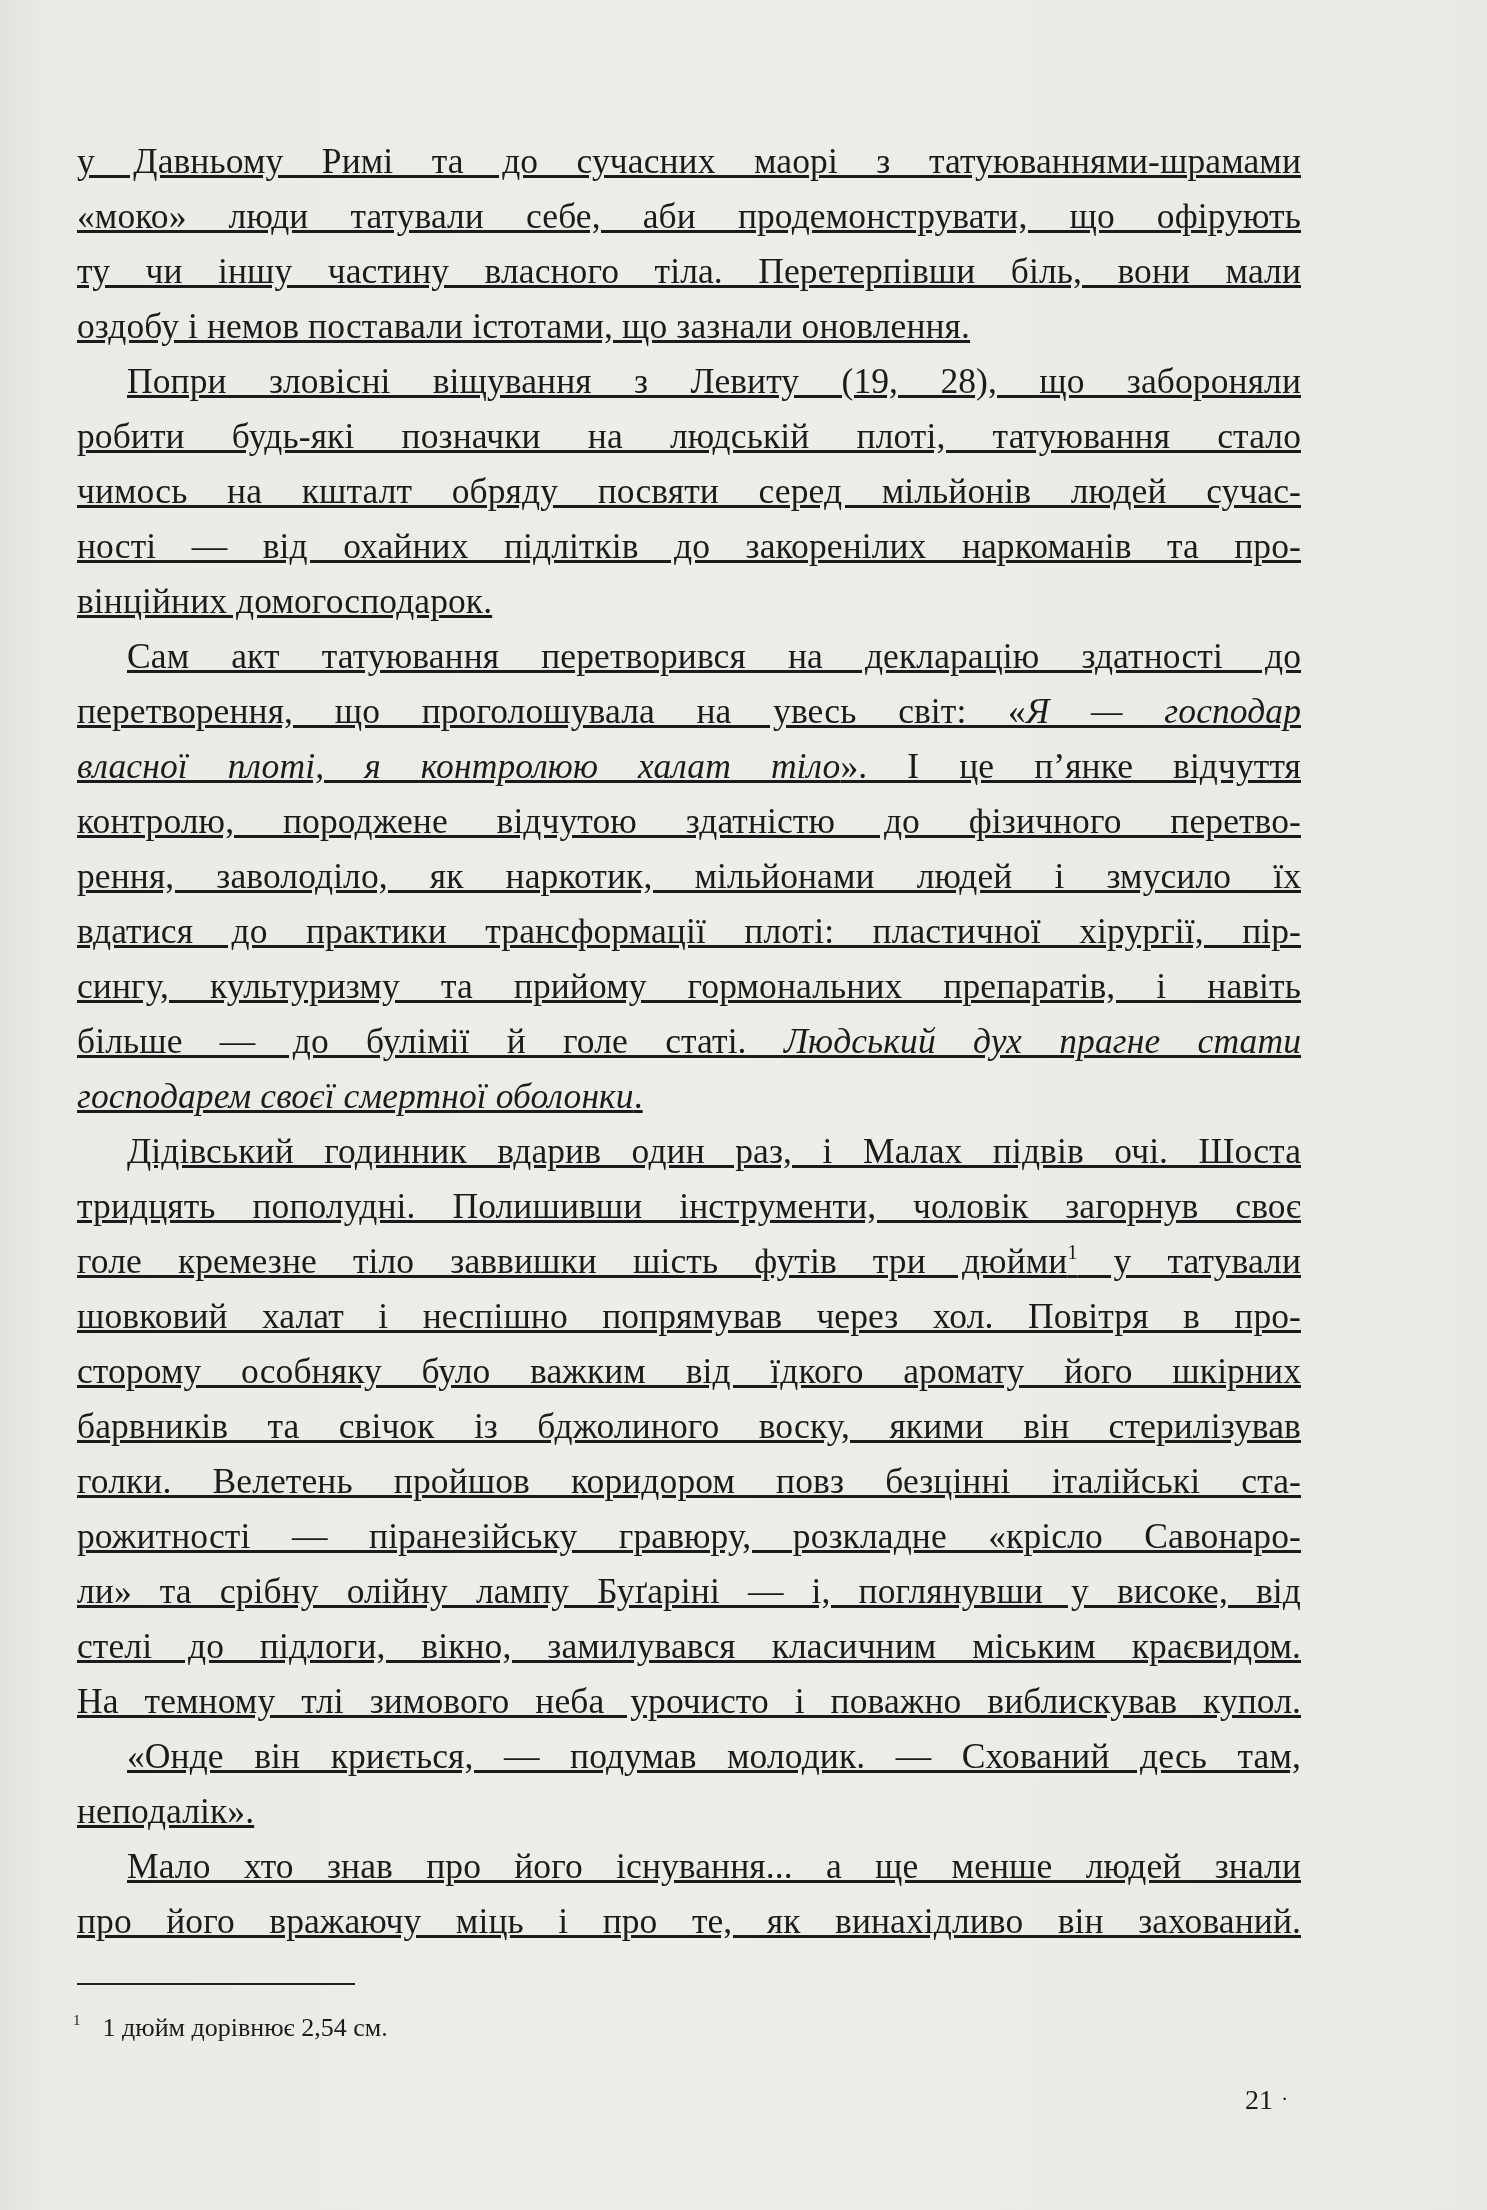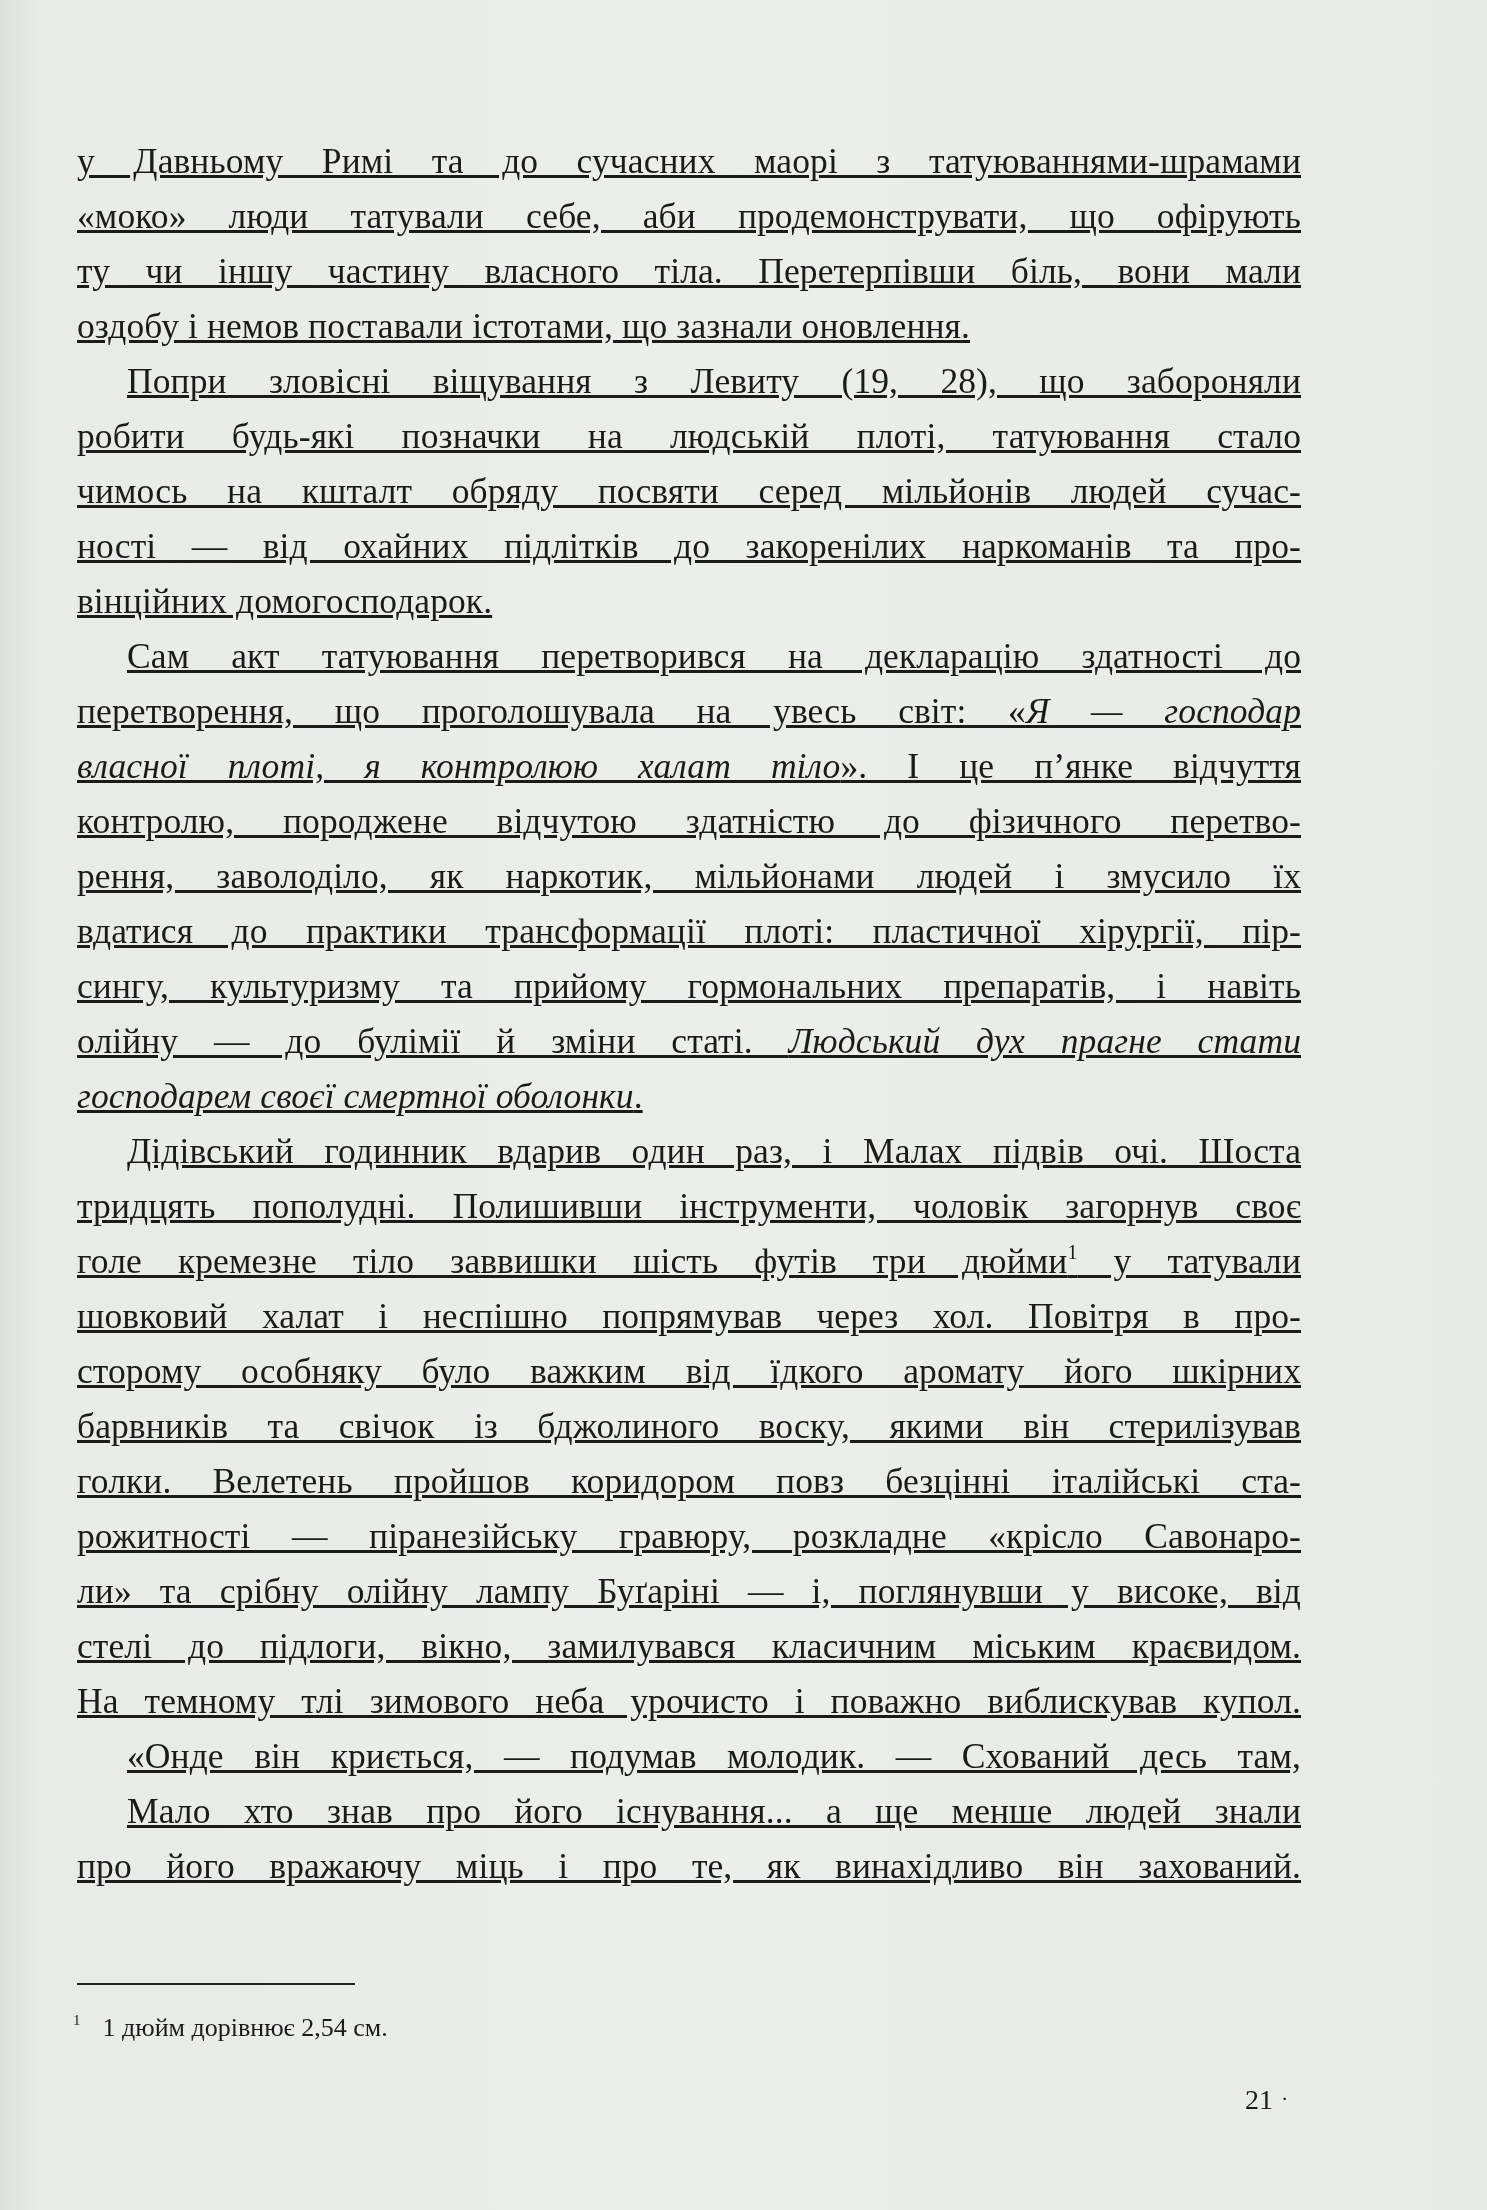--- a/index.html
+++ b/index.html
@@ -94,34 +94,35 @@
     <div class="line"><span class="">чимось на кшталт обряду посвяти серед мільйонів людей сучас-</span></div>
     <div class="line"><span class="">ності — від охайних підлітків до закоренілих наркоманів та про-</span></div>
     <div class="line last"><span class="">вінційних домогосподарок.</span></div>
     <div class="line indent"><span class="">Сам акт татуювання перетворився на декларацію здатності до</span></div>
     <div class="line"><span class="">перетворення, що проголошувала на увесь світ: «</span><span class="it">Я — господар</span></div>
     <div class="line"><span class="it">власної плоті, я контролюю халат тіло</span><span class="">». І це п’янке відчуття</span></div>
     <div class="line"><span class="">контролю, породжене відчутою здатністю до фізичного перетво-</span></div>
     <div class="line"><span class="">рення, заволоділо, як наркотик, мільйонами людей і змусило їх</span></div>
     <div class="line"><span class="">вдатися до практики трансформації плоті: пластичної хірургії, пір-</span></div>
     <div class="line"><span class="">сингу, культуризму та прийому гормональних препаратів, і навіть</span></div>
-    <div class="line"><span class="">олійну — до булімії й зміни статі. </span><span class="it">Людський дух прагне стати</span></div>
+    <div class="line"><span class="">більше — до булімії й голе статі. </span><span class="it">Людський дух прагне стати</span></div>
     <div class="line last"><span class="it">господарем своєї смертної оболонки</span><span class="">.</span></div>
     <div class="line indent"><span class="">Дідівський годинник вдарив один раз, і Малах підвів очі. Шоста</span></div>
     <div class="line"><span class="">тридцять пополудні. Полишивши інструменти, чоловік загорнув своє</span></div>
     <div class="line"><span class="">голе кремезне тіло заввишки шість футів три дюйми</span><sup class="fn">1</sup><span class=""> у татували</span></div>
     <div class="line"><span class="">шовковий халат і неспішно попрямував через хол. Повітря в про-</span></div>
     <div class="line"><span class="">сторому особняку було важким від їдкого аромату його шкірних</span></div>
     <div class="line"><span class="">барвників та свічок із бджолиного воску, якими він стерилізував</span></div>
     <div class="line"><span class="">голки. Велетень пройшов коридором повз безцінні італійські ста-</span></div>
     <div class="line"><span class="">рожитності — піранезійську гравюру, розкладне «крісло Савонаро-</span></div>
     <div class="line"><span class="">ли» та срібну олійну лампу Буґаріні — і, поглянувши у високе, від</span></div>
     <div class="line"><span class="">стелі до підлоги, вікно, замилувався класичним міським краєвидом.</span></div>
     <div class="line"><span class="">На темному тлі зимового неба урочисто і поважно виблискував купол.</span></div>
     <div class="line indent"><span class="">«Онде він криється, — подумав молодик. — Схований десь там,</span></div>
+    <div class="line last"><span class="">неподалік».</span></div>
     <div class="line indent"><span class="">Мало хто знав про його існування... а ще менше людей знали</span></div>
     <div class="line"><span class="">про його вражаючу міць і про те, як винахідливо він захований.</span></div>
   </div>
 
 <div class="footnote-rule"></div>
 
 <div class="footnote">
   <span class="fn-mark">1</span><span>1 дюйм дорівнює 2,54 см.</span>
 </div>
 

